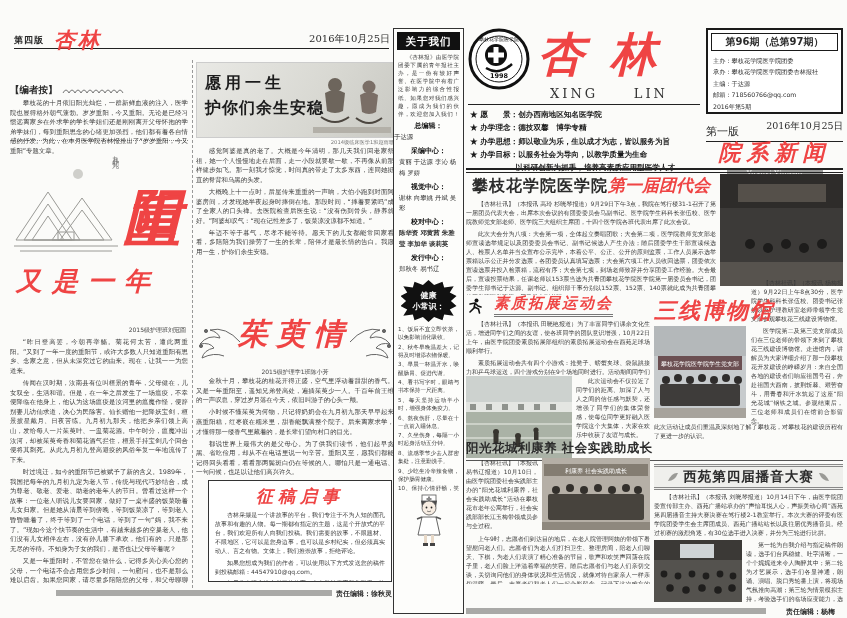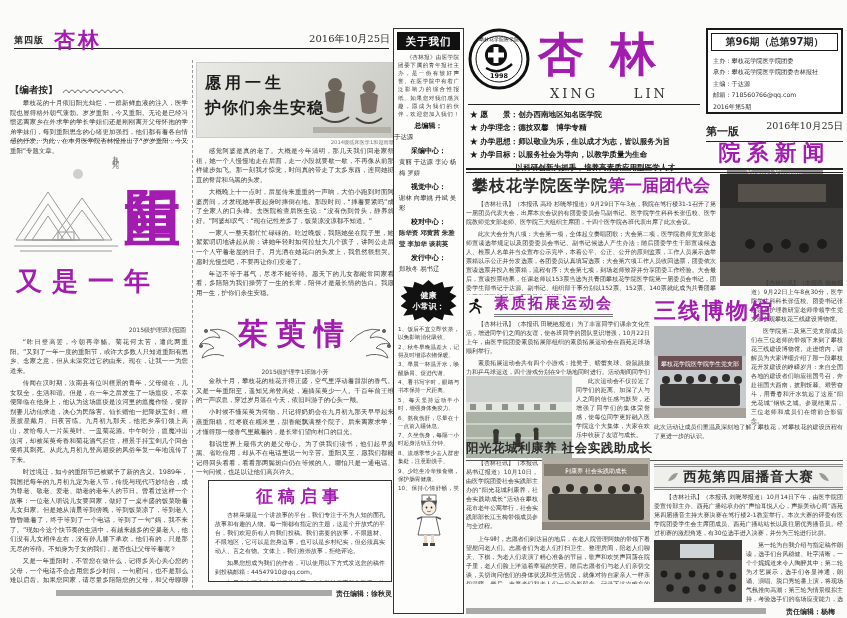--- a/index.html
+++ b/index.html
@@ -2,21 +2,21 @@
 <html><head>
 <meta charset="utf-8">
 <style>
   html,body{margin:0;padding:0;}
   body{width:847px;height:618px;background:#fbfbf9;position:relative;overflow:hidden;
        font-family:"DejaVu Sans","Liberation Sans",sans-serif;color:#2b2b2b;}
   .abs{position:absolute;}
   .t{font-size:6.4px;line-height:1.5;text-align:justify;color:#3a3a3a;margin:0 0 3px 0;text-indent:2em;}
   .t2{font-size:6px;line-height:1.5;text-align:justify;color:#3a3a3a;margin:0 0 3px 0;text-indent:2em;}
   .clip{overflow:hidden;}
-  .script{font-family:"DejaVu Serif","Liberation Serif",serif;font-weight:bold;color:#a21caf;}
+  .script{font-family:"DejaVu Serif","Liberation Serif",serif;font-weight:bold;font-style:italic;color:#ef4444;}
   .serif{font-family:"DejaVu Serif","Liberation Serif",serif;}
   .graybar{background:#9a9a98;color:#fff;text-align:center;}
   .headrule{border-top:1px solid #222;}
   .vtext{writing-mode:vertical-rl;}
   .boxed{border:1px solid #333;}
   .byline{font-size:6px;color:#444;}
   .star-line{font-size:7.6px;font-weight:bold;color:#1c1c1c;line-height:1.75;font-family:"DejaVu Serif","Liberation Serif",serif;}
   .teamtitle{font-size:7px;font-weight:bold;text-align:center;margin:4px 0 1px 0;color:#111;}
   .teamnames{font-size:6.4px;text-align:left;line-height:1.6;color:#333;}
   .tip{font-size:5.6px;line-height:1.45;color:#3a3a3a;text-align:justify;margin-bottom:1.5px;}
@@ -91,21 +91,20 @@
           <path d="M43 49 q13 10 26 0" stroke="#4c463f" stroke-width="2" fill="none"></path>
         </g>
       <rect x="0" y="58" width="78" height="6" fill="#b3b0a8"></rect>
     </svg>
   </div>
   <div class="abs byline" style="left:188px;top:131px;width:198px;text-align:right;font-size:5.2px;color:#777;">2014级临床医学1班赵雨珊</div>
 
   <div class="abs clip artbody" style="left:188px;top:139px;width:198px;height:164px;">
     <p class="t">感觉阿婆是真的老了。大概是今年清明，那几天我们回老家祭祖，她一个人慢慢地走在后面，走一小段就要歇一歇，不再像从前那样健步如飞。那一刻我才惊觉，时间真的带走了太多东西，连同她挺直的脊背和乌黑的头发。</p>
     <p class="t">大概晚上十一点时，后屋传来重重的一声响，大伯小跑到对面阿婆房间，才发现她半夜起身时摔倒在地。那段时间，“摔着要紧吗”成了全家人的口头禅。去医院检查后医生说：“没有伤到骨头，静养就好。”阿婆却叹气：“现在记性差多了，饭菜凉没凉都不知道。”</p>
-    <p class="t">一家人一整天都忙忙碌碌的。吃过晚饭，我陪她坐在院子里，她絮絮叨叨地讲起从前：讲她年轻时如何拉扯大几个孩子，讲阿公走后一个人守着老屋的日子。月光洒在她花白的头发上，我忽然很想哭。愿时光慢些吧，不要再让你们变老了。</p>
     <p class="t">年迈不等于暮气，尽孝不能等待。愿天下的儿女都能常回家看看，多陪陪为我们操劳了一生的长辈，陪伴才是最长情的告白。我愿用一生，护你们余生安稳。</p>
   </div>
 
   <div class="abs" style="left:188px;top:306px;width:198px;height:52px;text-align:center;">
     <svg class="abs" style="left:0;top:8px;" width="46" height="40" viewBox="0 0 46 40">
       <g fill="none" stroke="#666" stroke-width="1">
           <path d="M44 20 q-14 -16 -30 -12 q8 2 10 8 q-12 -4 -20 6 q10 -2 14 4 q-10 2 -12 10 q12 -6 22 -2"></path>
           <circle cx="10" cy="9" r="1.6" fill="#666"></circle>
           <circle cx="5" cy="24" r="1.6" fill="#666"></circle>
         </g>
@@ -225,21 +224,21 @@
     <div style="margin:3px;border:1.5px solid #1a1a1a;text-align:center;font-size:10px;font-weight:bold;line-height:16px;">第96期（总第97期）</div>
     <div style="padding:1px 5px;">
       <div style="font-size:6.2px;line-height:1.85;">主办：攀枝花学院医学院团委</div>
       <div style="font-size:6.2px;line-height:1.85;">承办：攀枝花学院医学院团委杏林报社</div>
       <div style="font-size:6.2px;line-height:1.85;">主编：于达源</div>
       <div style="font-size:6.2px;line-height:1.85;">邮箱：718560766@qq.com</div>
       <div style="font-size:6.2px;line-height:1.85;">2016年第5期</div>
     </div>
   </div>
   <div class="abs" style="left:240px;top:112px;width:137px;border-bottom:1.5px solid #222;padding-bottom:2px;">
-    <span style="font-size:11px;font-weight:bold;">第一版</span>
+    <span style="font-size:11px;font-weight:normal;">第一版</span>
     <span class="serif" style="font-size:9.5px;float:right;">2016年10月25日</span>
   </div>
   <div class="abs" style="left:240px;top:130px;width:137px;text-align:center;">
     <div class="script" style="font-size:22px;letter-spacing:6px;">院系新闻</div>
     <div class="graybar serif" style="font-size:7.5px;height:10px;line-height:10px;width:96px;margin:1px auto 0 auto;">Yuanxi Xinwen</div>
   </div>
 
   <div class="abs" style="left:0;top:160px;width:377px;border-top:2px solid #222;border-bottom:1px solid #222;height:2px;"></div>
 
   <div class="abs" style="left:0;top:166px;width:250px;height:118px;">

